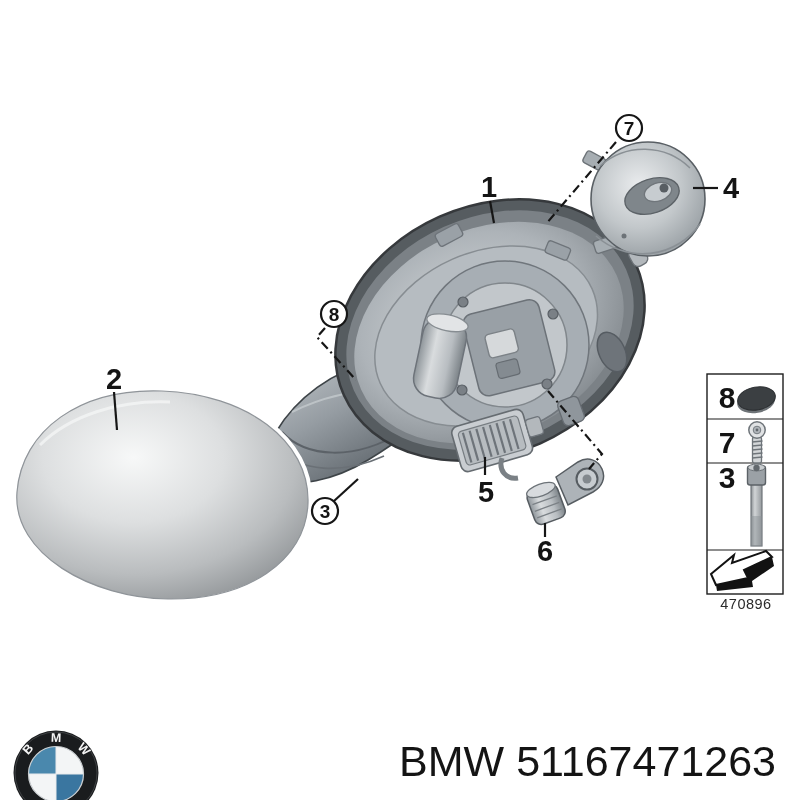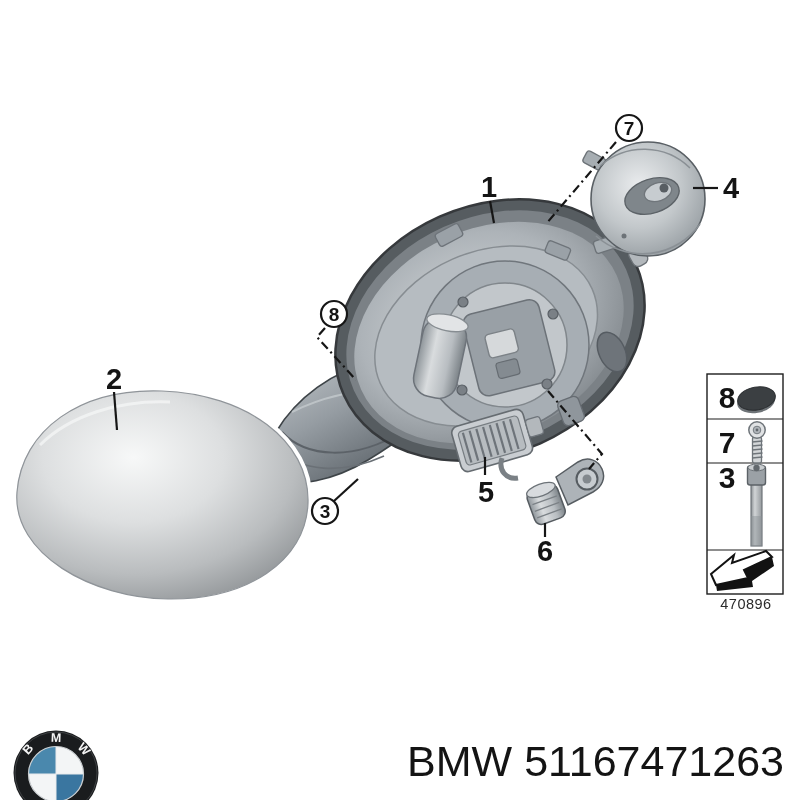--- a/index.html
+++ b/index.html
@@ -3,21 +3,21 @@
 <meta charset="utf-8">
 <style>
   html,body{margin:0;padding:0;background:#ffffff;}
   .page{position:relative;width:800px;height:800px;background:#fff;overflow:hidden;
         font-family:"Liberation Sans", sans-serif;}
   .diagram-svg{position:absolute;left:0;top:0;}
   .co{font-family:"Liberation Sans",sans-serif;font-weight:bold;font-size:29px;fill:#141414;}
   .co-circ{font-family:"Liberation Sans",sans-serif;font-weight:bold;font-size:19px;fill:#141414;}
   .legend-num{font-family:"Liberation Sans",sans-serif;font-weight:bold;font-size:30px;fill:#141414;}
   .legend-code{font-family:"Liberation Sans",sans-serif;font-size:14.5px;fill:#2b2b2b;letter-spacing:.5px;}
-  .part-title{position:absolute;right:16px;top:737px;font-size:43px;color:#141414;
+  .part-title{position:absolute;right:24px;top:737px;font-size:43px;color:#141414;
               font-family:"Liberation Sans",sans-serif;white-space:nowrap;}
   .logo-wrap{position:absolute;left:13px;top:730px;width:86px;height:86px;}
   .logo-letter{font-family:"Liberation Sans",sans-serif;font-weight:bold;font-size:12.5px;fill:#f4f4f4;}
 </style>
 </head>
 <body>
 
 <div class="page">
 
 <svg class="diagram-svg" width="800" height="720" viewBox="0 0 800 720">

